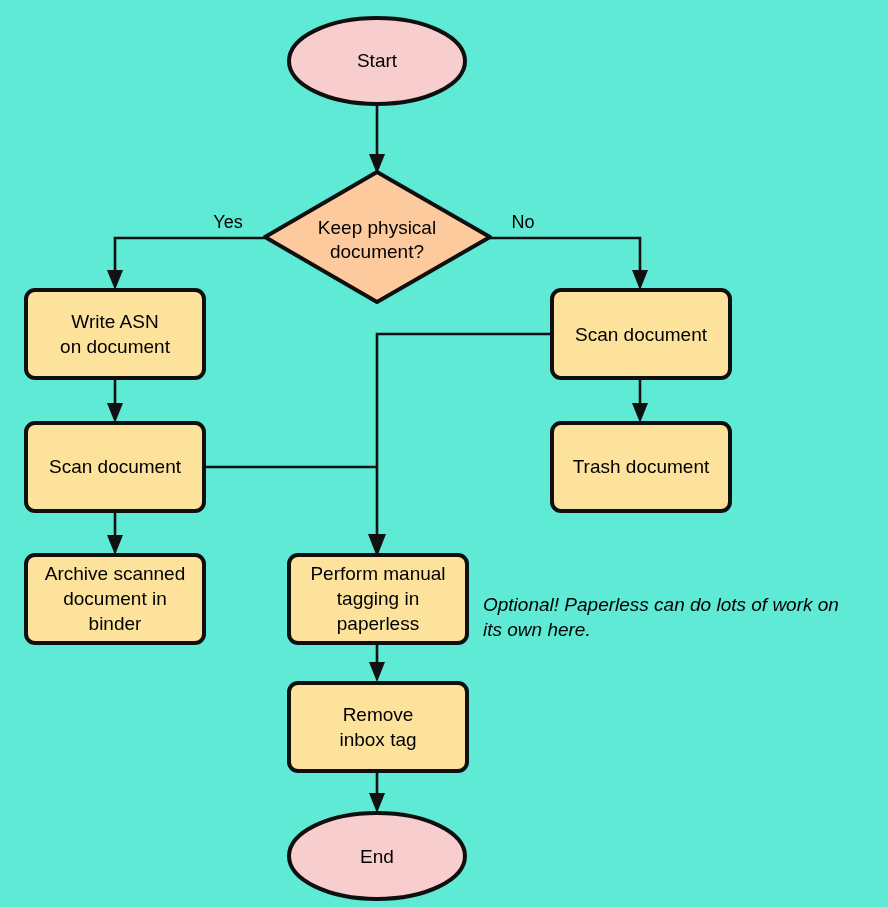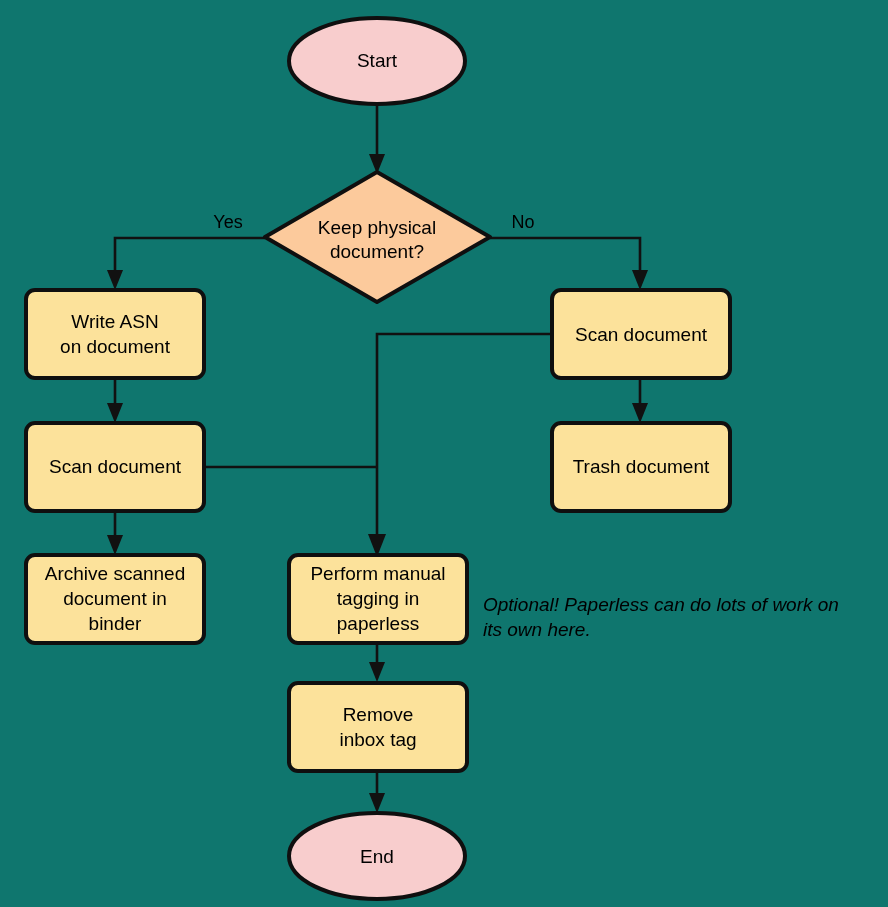--- a/index.html
+++ b/index.html
@@ -8,21 +8,21 @@
     padding: 0;
     background: #ffffff;
   }
   body {
     font-family: "Liberation Sans", sans-serif;
   }
   #canvas {
     position: relative;
     width: 888px;
     height: 907px;
-    background: #0f766e;
+    background: #5eead4;
     overflow: hidden;
   }
   #flow-svg {
     position: absolute;
     left: 0;
     top: 0;
     width: 888px;
     height: 907px;
   }
   .node-text {

